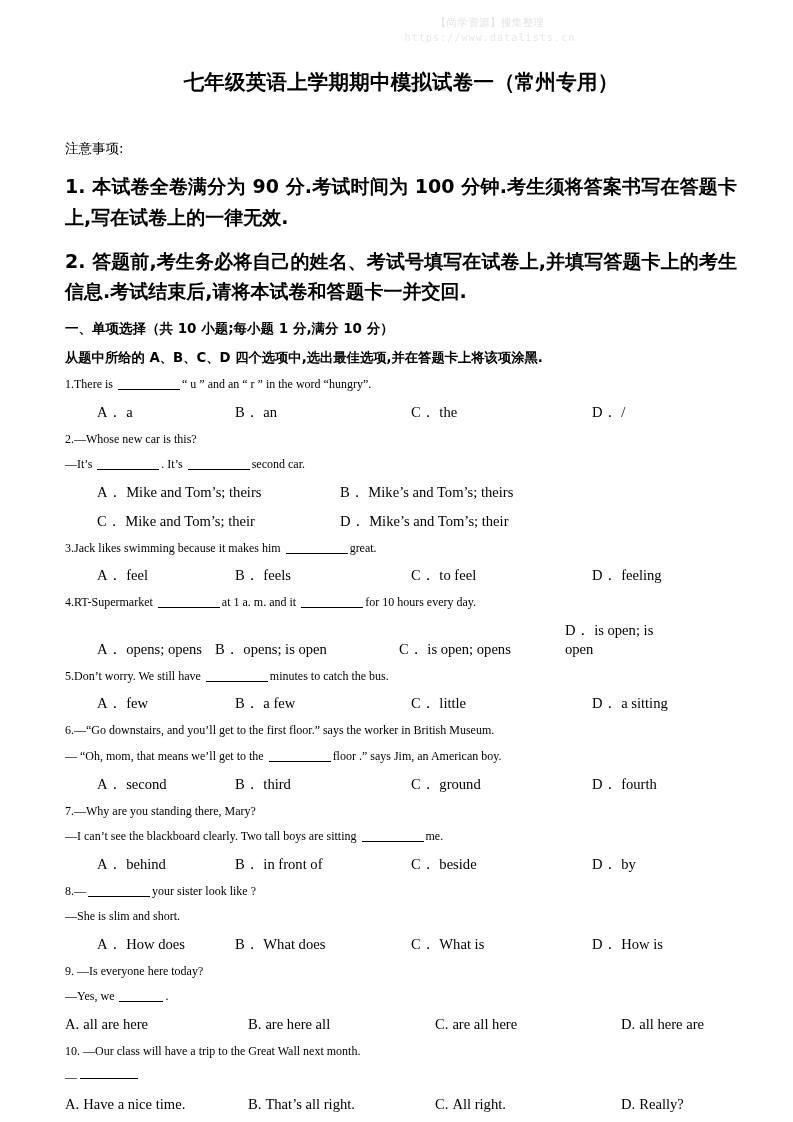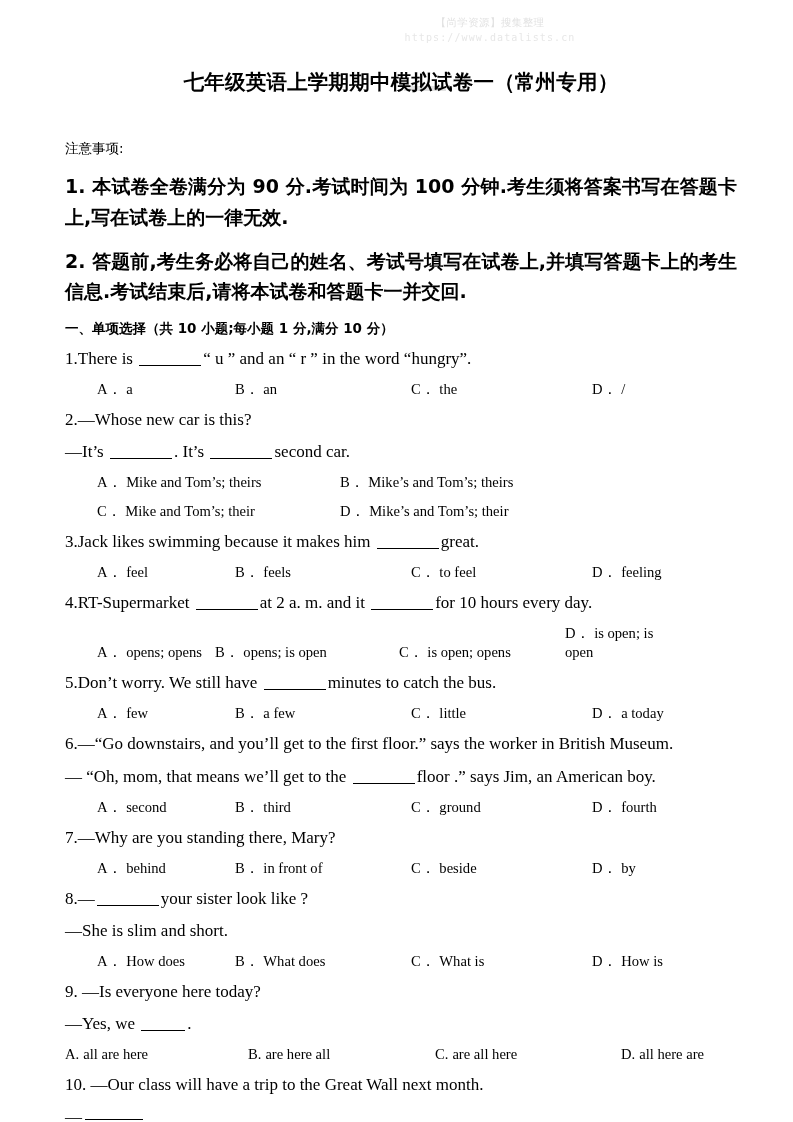--- a/index.html
+++ b/index.html
@@ -103,21 +103,21 @@
   .section-sub {
     margin-top: 11px;
     font-family: "DejaVu Sans", "Liberation Sans", sans-serif;
     font-weight: bold;
     font-size: 13.3px;
   }
 
   
   .q-block { margin-top: 10px; }
   .q-line {
-    font-size: 17px;
+    font-size: 12px;
     line-height: 1.3;
     margin-top: 10px;
     white-space: pre-wrap;
   }
   .q-block > .q-line:first-child { margin-top: 0; }
 
   .blank {
     display: inline-block;
     border-bottom: 1px solid #000;
     width: 62px;
@@ -178,20 +178,21 @@
 
   <div class="content">
 
     <h1 class="doc-title">七年级英语上学期期中模拟试卷一（常州专用）</h1>
 
     <div class="notice-head">注意事项:</div>
     <div class="notice-item">1. 本试卷全卷满分为 90 分.考试时间为 100 分钟.考生须将答案书写在答题卡上,写在试卷上的一律无效.</div>
     <div class="notice-item">2. 答题前,考生务必将自己的姓名、考试号填写在试卷上,并填写答题卡上的考生信息.考试结束后,请将本试卷和答题卡一并交回.</div>
 
     <div class="section-head">一、单项选择（共 10 小题;每小题 1 分,满分 10 分）</div>
+    <div class="section-sub">从题中所给的 A、B、C、D 四个选项中,选出最佳选项,并在答题卡上将该项涂黑.</div>
 
     <div class="q-block">
       <div class="q-line"><span>1.There is </span><span class="blank"></span><span>“ u ” and an “ r ” in the word “hungry”.</span></div>
       <div class="opts cols4 indent">
         <div class="opt"><span class="lbl">A．</span><span>a</span></div>
         <div class="opt"><span class="lbl">B．</span><span>an</span></div>
         <div class="opt"><span class="lbl">C．</span><span>the</span></div>
         <div class="opt"><span class="lbl">D．</span><span>/</span></div>
       </div>
     </div>
@@ -213,52 +214,53 @@
       <div class="q-line"><span>3.Jack likes swimming because it makes him </span><span class="blank"></span><span>great.</span></div>
       <div class="opts cols4 indent">
         <div class="opt"><span class="lbl">A．</span><span>feel</span></div>
         <div class="opt"><span class="lbl">B．</span><span>feels</span></div>
         <div class="opt"><span class="lbl">C．</span><span>to feel</span></div>
         <div class="opt"><span class="lbl">D．</span><span>feeling</span></div>
       </div>
     </div>
 
     <div class="q-block">
-      <div class="q-line"><span>4.RT-Supermarket </span><span class="blank"></span><span>at 2 a. m. and it </span><span class="blank"></span><span>for 10 hours every day.</span></div>
+      <div class="q-line"><span>4.RT-Supermarket </span><span class="blank"></span><span>at 1 a. m. and it </span><span class="blank"></span><span>for 10 hours every day.</span></div>
       <div class="opts cols4tight indent">
         <div class="opt"><span class="lbl">A．</span><span>opens; opens</span></div>
         <div class="opt"><span class="lbl">B．</span><span>opens; is open</span></div>
         <div class="opt"><span class="lbl">C．</span><span>is open; opens</span></div>
         <div class="opt"><span class="lbl">D．</span><span>is open; is open</span></div>
       </div>
     </div>
 
     <div class="q-block">
       <div class="q-line"><span>5.Don’t worry. We still have </span><span class="blank"></span><span>minutes to catch the bus.</span></div>
       <div class="opts cols4 indent">
         <div class="opt"><span class="lbl">A．</span><span>few</span></div>
         <div class="opt"><span class="lbl">B．</span><span>a few</span></div>
         <div class="opt"><span class="lbl">C．</span><span>little</span></div>
-        <div class="opt"><span class="lbl">D．</span><span>a today</span></div>
+        <div class="opt"><span class="lbl">D．</span><span>a sitting</span></div>
       </div>
     </div>
 
     <div class="q-block">
       <div class="q-line">6.—“Go downstairs, and you’ll get to the first floor.” says the worker in British Museum.</div>
       <div class="q-line"><span>— “Oh, mom, that means we’ll get to the </span><span class="blank"></span><span>floor .” says Jim, an American boy.</span></div>
       <div class="opts cols4 indent">
         <div class="opt"><span class="lbl">A．</span><span>second</span></div>
         <div class="opt"><span class="lbl">B．</span><span>third</span></div>
         <div class="opt"><span class="lbl">C．</span><span>ground</span></div>
         <div class="opt"><span class="lbl">D．</span><span>fourth</span></div>
       </div>
     </div>
 
     <div class="q-block">
       <div class="q-line">7.—Why are you standing there, Mary?</div>
+      <div class="q-line"><span>—I can’t see the blackboard clearly. Two tall boys are sitting </span><span class="blank"></span><span>me.</span></div>
       <div class="opts cols4 indent">
         <div class="opt"><span class="lbl">A．</span><span>behind</span></div>
         <div class="opt"><span class="lbl">B．</span><span>in front of</span></div>
         <div class="opt"><span class="lbl">C．</span><span>beside</span></div>
         <div class="opt"><span class="lbl">D．</span><span>by</span></div>
       </div>
     </div>
 
     <div class="q-block">
       <div class="q-line"><span>8.—</span><span class="blank"></span><span>your sister look like ?</span></div>

